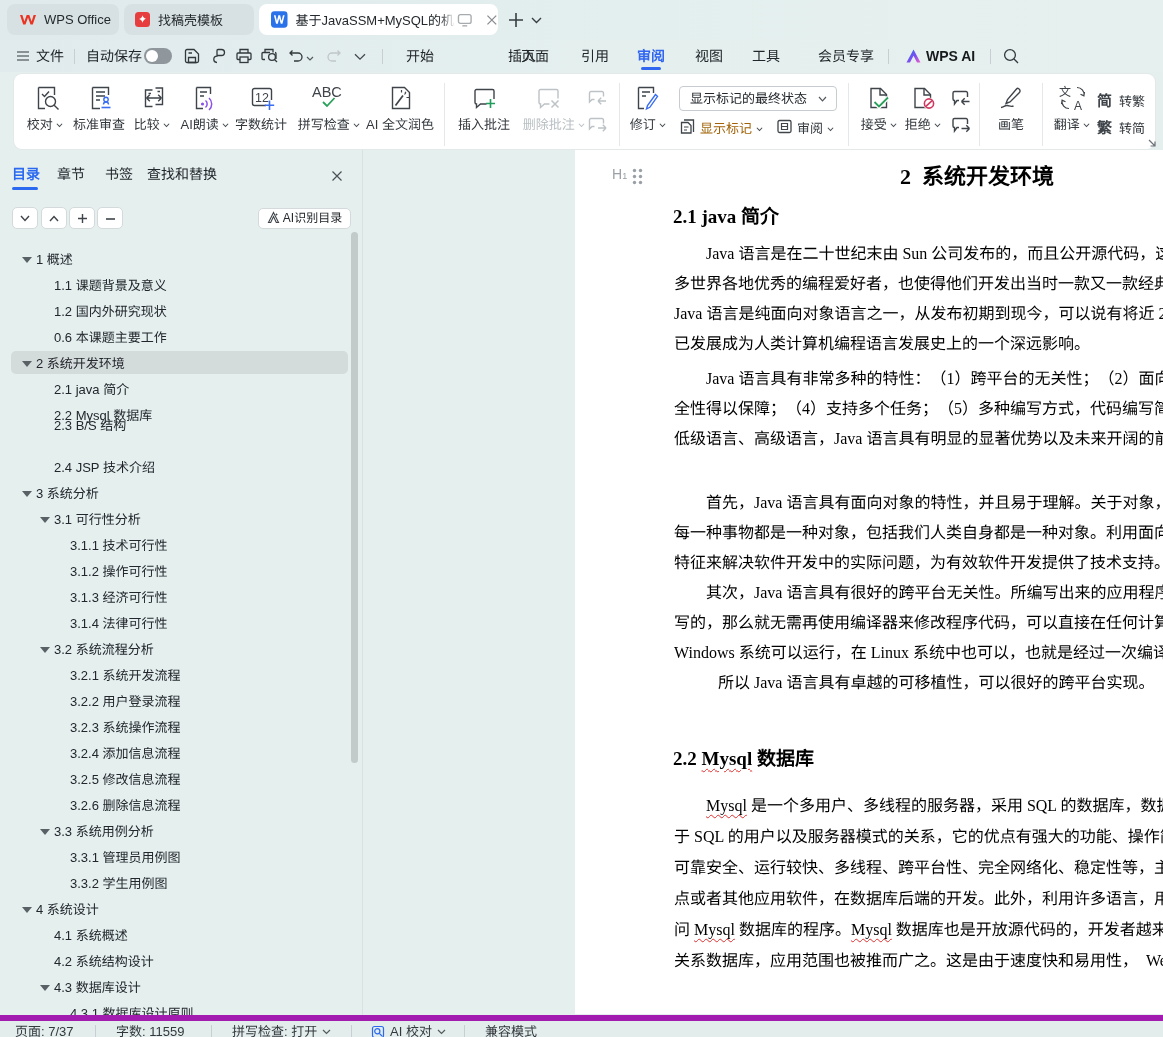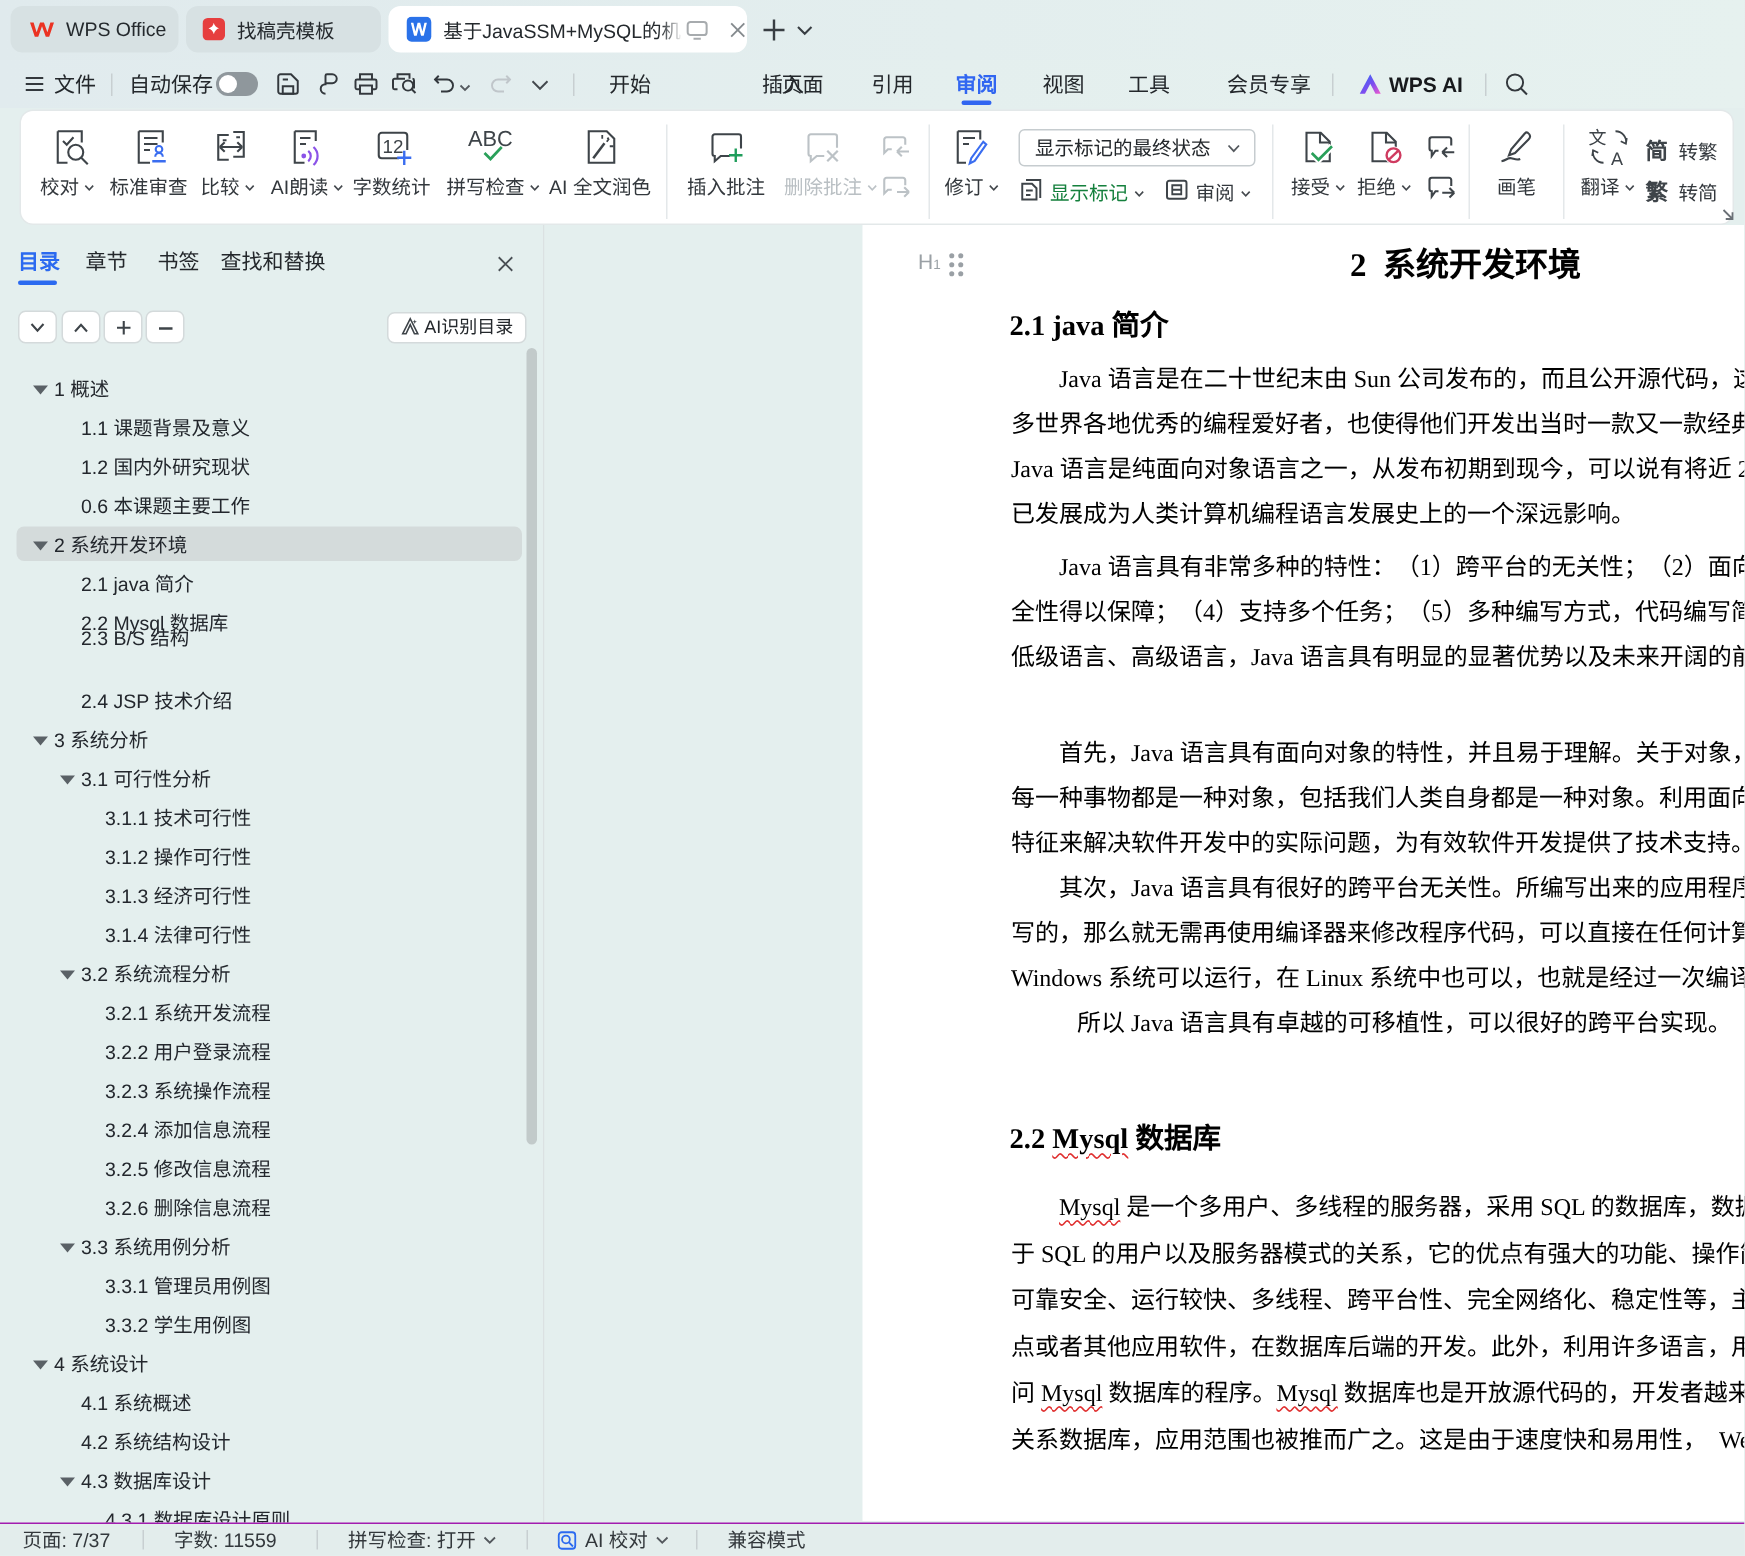--- a/index.html
+++ b/index.html
@@ -30,21 +30,21 @@
 .tree { position:absolute; left:0; width:350px; font-size:13px; color:#23272d; }
 .trow { position:absolute; height:26px; line-height:26px; white-space:nowrap; }
 .tri { position:absolute; width:0; height:0; border-left:5px solid transparent; border-right:5px solid transparent; border-top:6px solid #5a6166; top:10px; }
 
 #workspace { position:absolute; left:363px; top:150px; width:800px; height:865px; background:#e4efee; overflow:hidden; font-family:"Liberation Serif", serif; color:#000; }
 #page { position:absolute; left:212px; top:0; width:588px; height:864px; background:#ffffff; }
 .ln { position:absolute; left:99px; height:30px; line-height:30px; white-space:nowrap; font-size:16px; }
 .ind { padding-left:32px; }
 .wv { text-decoration:underline; text-decoration-style:wavy; text-decoration-color:#e03030; text-decoration-thickness:1px; text-underline-offset:3px; }
 
-#statusbar { position:absolute; left:0; top:1015px; width:1163px; height:22px; background:#e3edec; border-top:1px solid #a21caf; font-size:13px; color:#33383c; }
+#statusbar { position:absolute; left:0; top:1015px; width:1163px; height:22px; background:#e3edec; border-top:6px solid #a21caf; font-size:13px; color:#33383c; }
 .sitem { position:absolute; top:0; height:21px; line-height:21px; white-space:nowrap; }
 .ssep { position:absolute; top:4px; width:1px; height:13px; background:#c8cfd1; }
 svg { display:block; }
 </style>
 </head>
 <body>
 
 <div id="titlebar">
   <div class="ttab gray" style="left:7px; width:112px;">
     <svg style="margin-left:12px" width="18" height="12" viewBox="0 0 18 12">
@@ -244,21 +244,21 @@
       </svg></div>
 
   <div class="abs" style="left:679px; top:14px; width:158px; height:25px; background:#fff; border:1px solid #c6cccf; border-radius:4px; font-size:13px; color:#23272b; line-height:23px; padding-left:10px;">显示标记的最终状态<svg class="abs" style="right:9px; top:9px" width="9" height="7" viewBox="0 0 9 7">
         <path d="M1 1 L4.5 4.8 L8 1" fill="none" stroke="#54595e" stroke-width="1.2"></path>
       </svg></div>
 
   <svg class="abs" style="left:679px; top:46px" width="17" height="17" viewBox="0 0 17 17">
       <path d="M5 2 H14.5 V14 M2.5 4.5 H9 L12 7.5 V15 H2.5 Z" fill="none" stroke="#3e4449" stroke-width="1.3"></path>
       <path d="M5 9 H9.5 M5 12 H8" stroke="#3e4449" stroke-width="1.2"></path>
     </svg>
-  <div class="abs" style="left:700px; top:46px; font-size:13px; color:#15803d;">显示标记 <svg class="chev" viewBox="0 0 8 6">
+  <div class="abs" style="left:700px; top:46px; font-size:13px; color:#a16207;">显示标记 <svg class="chev" viewBox="0 0 8 6">
         <path d="M1 1 L4 4.2 L7 1" fill="none" stroke="#44494e" stroke-width="1.2"></path>
       </svg></div>
 
   <svg class="abs" style="left:776px; top:46px" width="17" height="17" viewBox="0 0 17 17">
       <rect x="2" y="2.5" width="13" height="12" rx="1.5" fill="none" stroke="#3e4449" stroke-width="1.3"></rect>
       <path d="M5.5 5.5 H11.5 V11.5 H5.5 Z M5.5 8.5 H11.5" fill="none" stroke="#3e4449" stroke-width="1.2"></path>
     </svg>
   <div class="abs" style="left:797px; top:46px; font-size:13px; color:#33383d;">审阅 <svg class="chev" viewBox="0 0 8 6">
         <path d="M1 1 L4 4.2 L7 1" fill="none" stroke="#44494e" stroke-width="1.2"></path>
       </svg></div>

